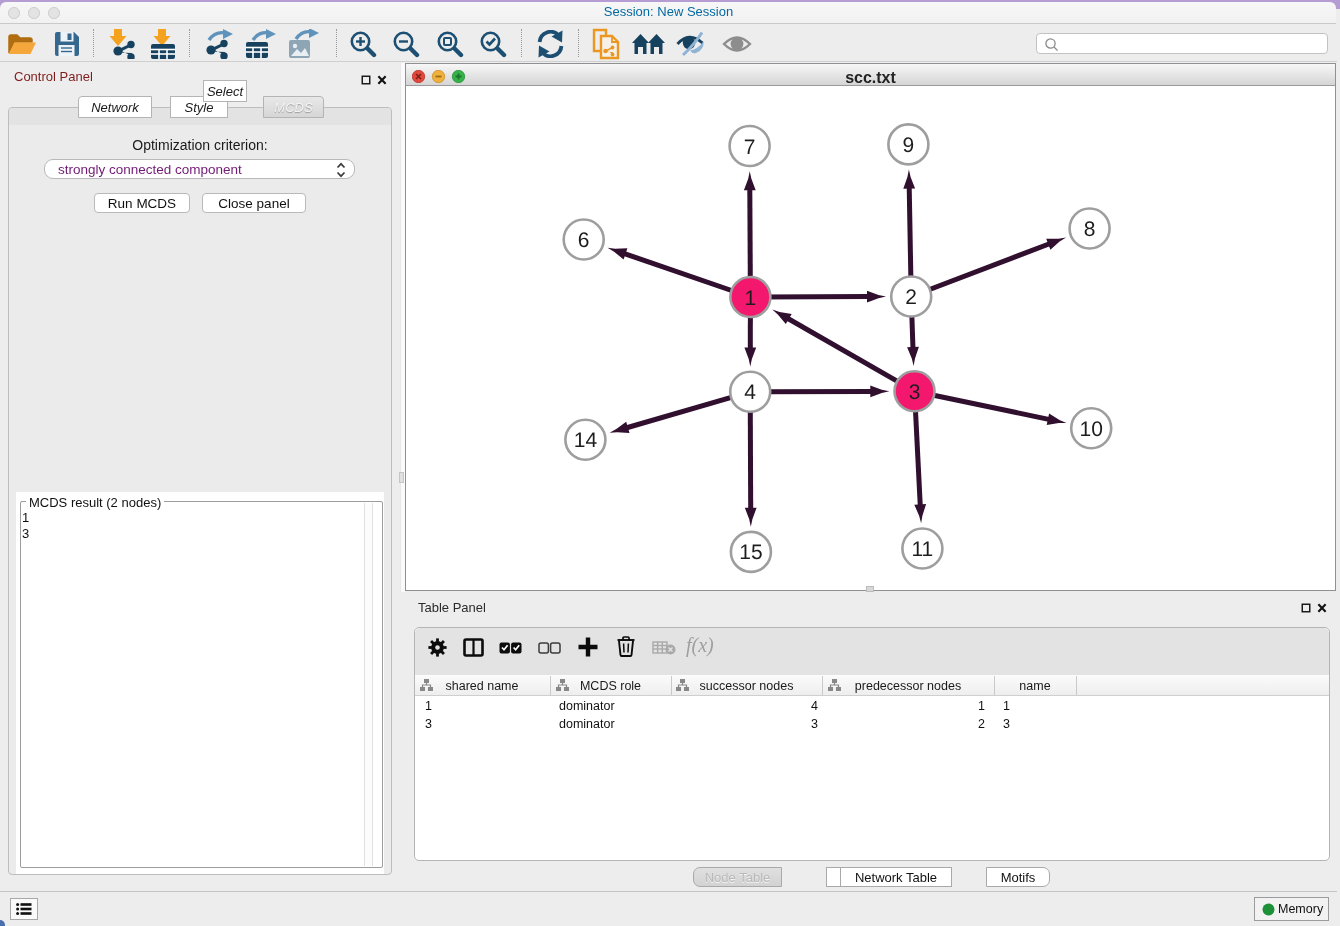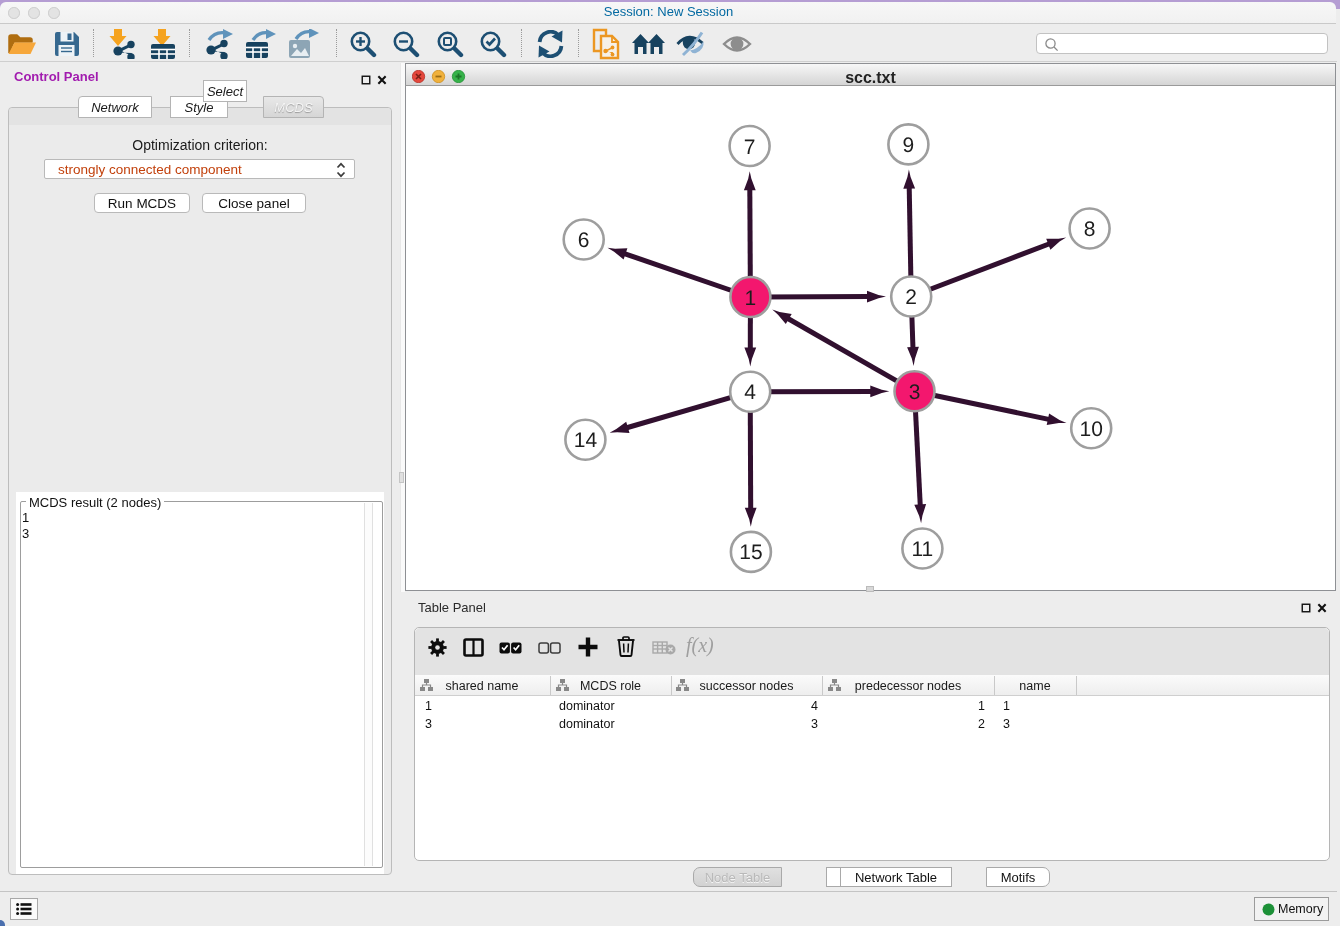--- a/index.html
+++ b/index.html
@@ -10,26 +10,26 @@
 
 #titlebar{left:0;top:2px;width:1336px;height:21.5px;border-radius:6px 6px 0 0;background:linear-gradient(#f7f7f7,#f1f1f1);border-bottom:1px solid #c9c9c9;}
 .tl{position:absolute;top:7px;width:11.6px;height:11.6px;border-radius:50%;background:#e3e3e3;border:1px solid #cccccc;}
 #apptitle{position:absolute;top:4px;left:0;width:1337px;text-align:center;font-size:13px;color:#0369a1;}
 
 #toolbar{left:0;top:24px;width:1337px;height:38px;background:#ededed;border-bottom:1px solid #cfcfcf;}
 .sep{position:absolute;top:29px;width:0;height:28px;border-left:1px dotted #9a9a9a;}
 .ticon{position:absolute;top:5px;}
 #searchbox{position:absolute;left:1036px;top:33px;width:292px;height:21px;background:#fff;border:1px solid #c2c2c2;border-radius:4px;}
 
-#cp-title{left:14px;top:69px;font-size:13px;color:#a21caf;font-weight:bold;}
+#cp-title{left:14px;top:69px;font-size:13px;color:#7f1d1d;}
 .tab{position:absolute;top:0;height:22px;border:1px solid #b4b4b4;background:#fff;font-size:13px;color:#1a1a1a;text-align:center;line-height:21px;font-style:italic;}
 #cp-box{left:8px;top:107px;width:384px;height:768px;border:1px solid #bdbdbd;border-radius:4px;background:#ebebeb;}
 #cp-box-top{left:9px;top:108px;width:382px;height:17px;background:#e3e3e3;border-radius:4px 4px 0 0;}
 #optlabel{left:0;top:137px;width:400px;text-align:center;font-size:14px;color:#1a1a1a;}
-#dropdown{left:44px;top:159px;width:311px;height:20px;background:#fff;border:1px solid #b9b9b9;border-radius:2px;font-size:13.5px;color:#c2410c;line-height:19px;padding-left:13px;}
+#dropdown{left:44px;top:159px;width:311px;height:20px;background:#fff;border:1px solid #b9b9b9;border-radius:9px;font-size:13.5px;color:#701a75;line-height:19px;padding-left:13px;}
 .btn{position:absolute;height:20px;background:#fff;border:1px solid #b9b9b9;border-radius:4px;font-size:13.5px;color:#111;text-align:center;line-height:19px;}
 #mcds-white{left:16px;top:492px;width:368px;height:382px;background:#fff;}
 #fieldset{left:20px;top:501px;width:363px;height:367px;border:1px solid #9d9d9d;border-radius:2px;}
 #fs-legend{left:26px;top:495px;background:#fff;padding:0 3px;font-size:13px;color:#111;}
 #fs-text{left:22px;top:510px;font-size:13px;color:#111;line-height:16px;}
 #fs-scroll{left:364px;top:503px;width:9px;height:363px;background:#fcfcfc;border-left:1px solid #e0e0e0;border-right:1px solid #e0e0e0;}
 
 #divider{left:400px;top:63px;width:5px;height:529px;background:#fafafa;border-left:1px solid #e8e8e8;}
 #divgrip{left:399px;top:472px;width:5px;height:11px;background:#e0e0e0;border:1px solid #c5c5c5;}
 

